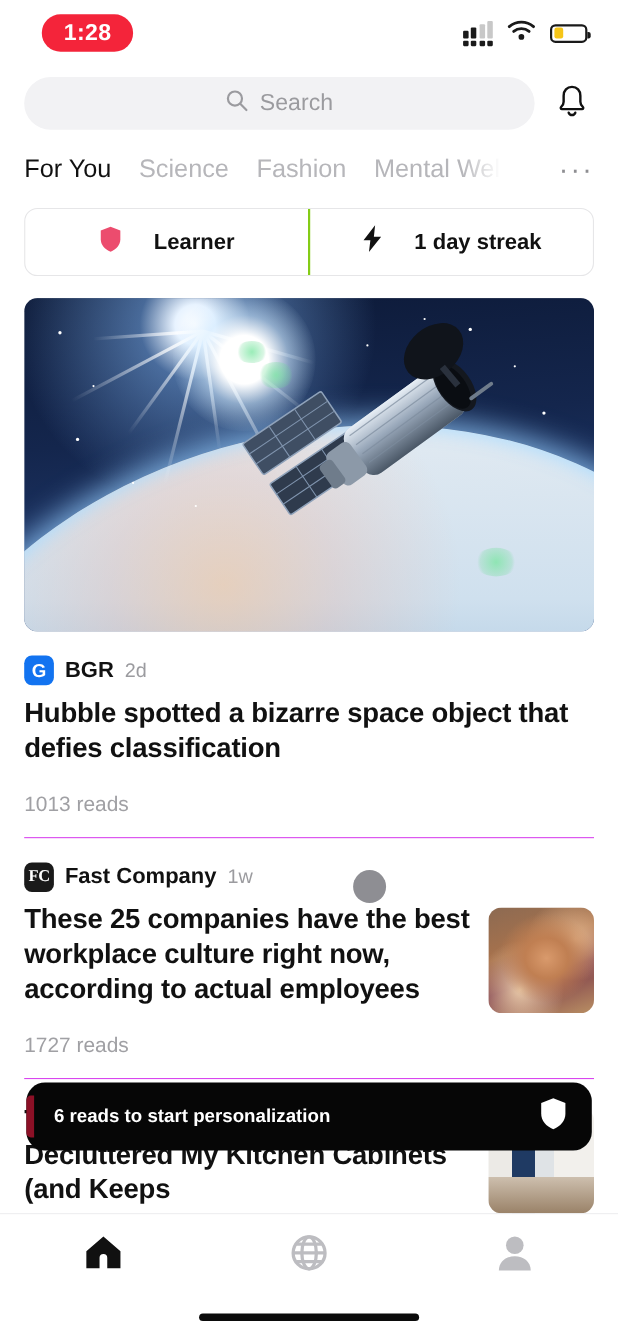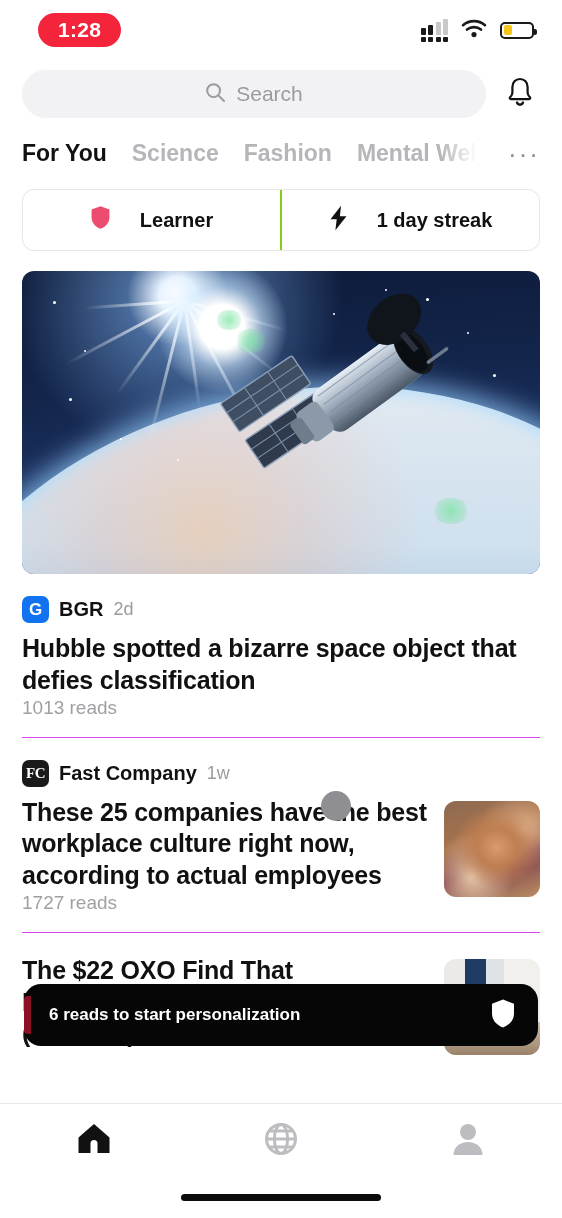--- a/index.html
+++ b/index.html
@@ -55,21 +55,21 @@
   }
   .searchbar .ph{ color:#9b9b9f; font-size:21px; }
   .bell{ width:40px; display:flex; justify-content:center; }
 
   
   .tabs{
     display:flex; align-items:center; gap:25px;
     padding:22px 22px 0 22px; white-space:nowrap; overflow:hidden;
     position:relative;
   }
-  .tab{ font-size:23px; color:#b6b6ba; font-weight:bold; }
+  .tab{ font-size:23px; color:#b6b6ba; font-weight:normal; }
   .tab.active{ color:#111; }
   .tab.clipped{ max-width:128px; overflow:hidden;
     -webkit-mask-image:linear-gradient(to right,#000 70%,transparent 100%);
             mask-image:linear-gradient(to right,#000 70%,transparent 100%); }
   .dots{ margin-left:auto; color:#8e8e92; font-size:26px; line-height:10px; letter-spacing:2px;}
 
   
   .statcard{
     margin:22px 22px 0 22px; height:62px;
     border:1px solid #e6e6e8; border-radius:12px;
@@ -131,21 +131,21 @@
   .logo{
     width:27px;height:27px;border-radius:7px;flex:none;
     display:flex;align-items:center;justify-content:center;
     color:#fff; font-size:17px; font-weight:bold; line-height:1;
   }
   .logo.bgr{ background:#1273f0; font-family:"Liberation Sans", sans-serif; }
   .logo.fc{ background:#1a1a1a; font-family:"Liberation Serif", serif; font-size:15px; letter-spacing:-.5px;}
   .srcname{ font-size:20px; font-weight:bold; color:#111; }
   .srcage{ font-size:18px; color:#9b9b9f; }
   .headline{ font-size:25px; font-weight:bold; line-height:1.27; color:#111; letter-spacing:-.2px;}
-  .reads{ font-size:19px; color:#a0a0a4; margin-top:0; }
+  .reads{ font-size:19px; color:#a0a0a4; margin-top:24px; }
   .thumb{
     width:96px;height:96px;border-radius:12px;flex:none;overflow:hidden;
     margin-top:4px;
   }
   .thumb.hands{
     background:
       radial-gradient(ellipse at 55% 48%, #d99a6c 0%, #c07f52 26%, rgba(0,0,0,0) 58%),
       radial-gradient(ellipse at 30% 78%, #e8c9a8 0%, rgba(0,0,0,0) 42%),
       radial-gradient(ellipse at 82% 30%, #e2b48c 0%, rgba(0,0,0,0) 40%),
       linear-gradient(160deg,#8c6a52 0%,#a8724c 38%,#7d3c4a 62%,#b98f63 100%);

